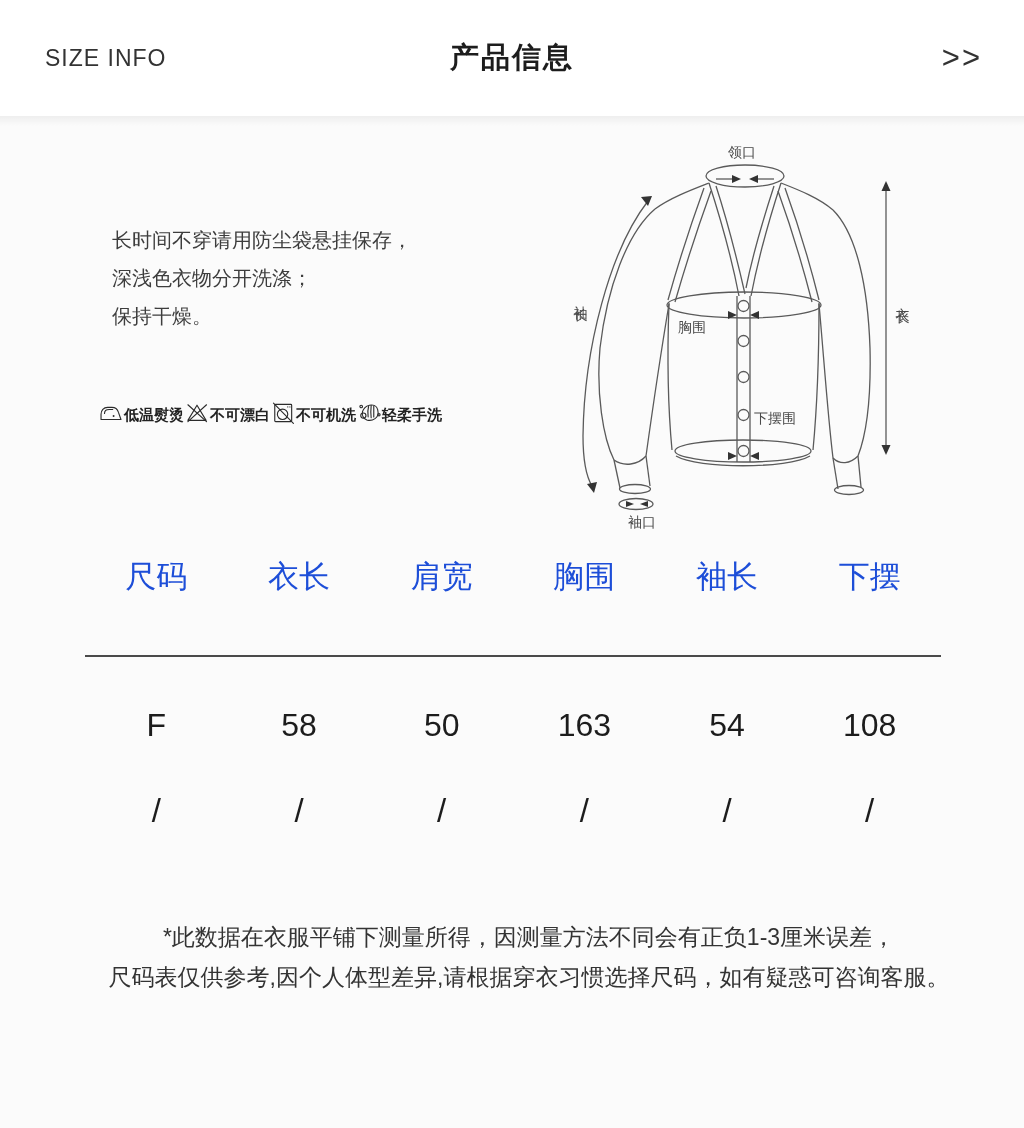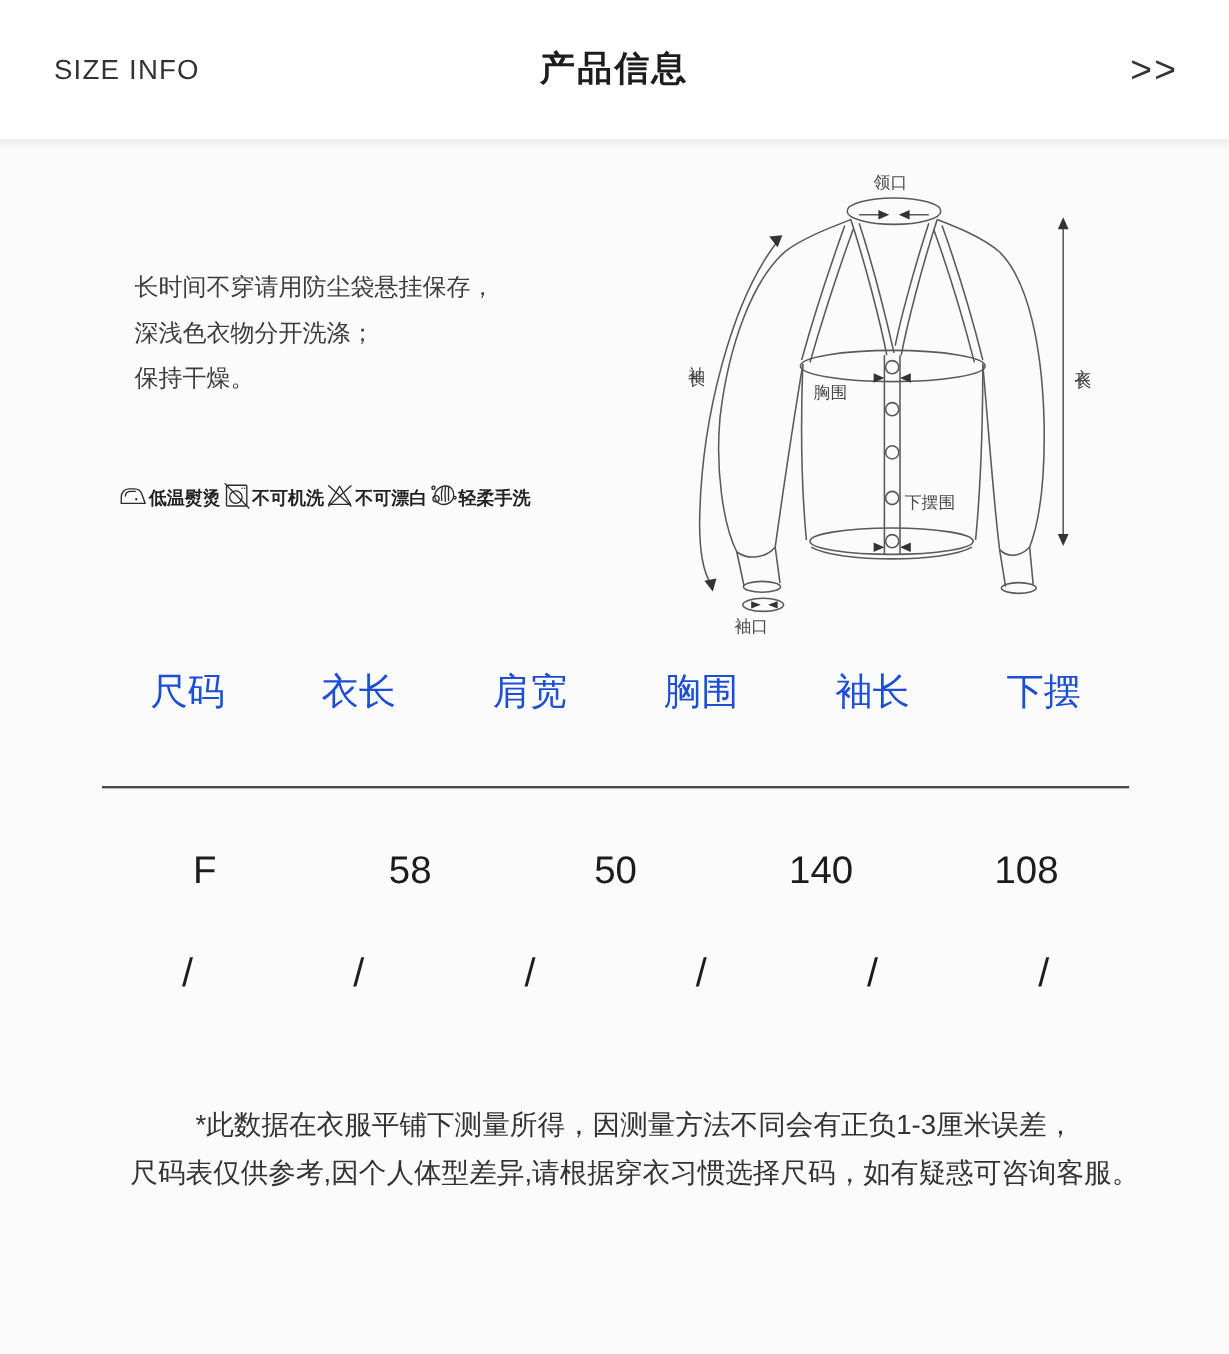--- a/index.html
+++ b/index.html
@@ -67,35 +67,35 @@
     <div class="care-icon-item">
       <svg viewBox="0 0 60 60">
         <path d="M7,45 H53 L47,28 C45,21 39,17 32,17 H22 C13,17 7,24 7,33 Z"></path>
         <path d="M15,31 C15,25 20,22 26,22 H34"></path>
         <circle cx="36" cy="37" r="2.2" fill="#2b2b2b" stroke="none"></circle>
       </svg>
       <div class="care-icon-label">低温熨烫</div>
     </div>
     <div class="care-icon-item">
       <svg viewBox="0 0 60 60">
+        <path d="M30,12 L51,47 H9 Z"></path>
+        <line x1="9" y1="11" x2="52" y2="50"></line>
+        <line x1="52" y1="11" x2="9" y2="50"></line>
+      </svg>
+      <div class="care-icon-label">不可漂白</div>
+    </div>
+    <div class="care-icon-item">
+      <svg viewBox="0 0 60 60">
         <rect x="11" y="10" width="39" height="40" rx="2"></rect>
         <circle cx="41" cy="16" r="1.4" fill="#2b2b2b" stroke="none"></circle>
         <circle cx="46" cy="16" r="1.4" fill="#2b2b2b" stroke="none"></circle>
         <circle cx="29" cy="33" r="12"></circle>
         <line x1="8" y1="7" x2="54" y2="54"></line>
       </svg>
       <div class="care-icon-label">不可机洗</div>
-    </div>
-    <div class="care-icon-item">
-      <svg viewBox="0 0 60 60">
-        <path d="M30,12 L51,47 H9 Z"></path>
-        <line x1="9" y1="11" x2="52" y2="50"></line>
-        <line x1="52" y1="11" x2="9" y2="50"></line>
-      </svg>
-      <div class="care-icon-label">不可漂白</div>
     </div>
     <div class="care-icon-item">
       <svg viewBox="0 0 60 60">
         <path d="M25,46 C17,43 13,35 15,27 C17,20 23,14 31,12 C40,10 48,14 50,22 C52,30 50,39 44,43 C38,47 31,48 25,46 Z"></path>
         <path d="M29,15 C27,22 27,32 28,39"></path>
         <path d="M35,13 C34,22 34,32 35,41"></path>
         <path d="M41,14 C41,22 41,31 41,39"></path>
         <circle cx="17" cy="36" r="6"></circle>
         <circle cx="12" cy="15" r="3"></circle>
         <circle cx="53" cy="34" r="2.6"></circle>
@@ -173,38 +173,39 @@
 
       <path d="M92,63 C54,112 28,210 27,298 C27,322 30,338 36,348"></path>
       <polygon class="arrowhead" points="96,58 85,59 92,68"></polygon>
       <polygon class="arrowhead" points="38,355 31,346 41,344"></polygon>
     </svg>
     <div class="dlabel" style="left:172px; top:6px;">领口</div>
     <div class="dlabel vertical" style="left:16px; top:156px;">袖长</div>
     <div class="dlabel" style="left:122px; top:181px;">胸围</div>
     <div class="dlabel vertical" style="left:338px; top:158px;">衣长</div>
     <div class="dlabel" style="left:198px; top:272px;">下摆围</div>
-    <div class="dlabel" style="left:56px; top:376px;">袖口</div>
+    <div class="dlabel" style="left:72px; top:376px;">袖口</div>
   </div>
 
   <div class="size-table">
     <div class="trow head">
       <div class="tcell">尺码</div>
       <div class="tcell">衣长</div>
       <div class="tcell">肩宽</div>
       <div class="tcell">胸围</div>
       <div class="tcell">袖长</div>
       <div class="tcell">下摆</div>
     </div>
     <div class="t-divider"></div>
     <div class="trow vals">
       <div class="tcell">F</div>
       <div class="tcell">58</div>
       <div class="tcell">50</div>
-      <div class="tcell">140</div>
+      <div class="tcell">163</div>
+      <div class="tcell">54</div>
       <div class="tcell">108</div>
     </div>
     <div class="trow slashes">
       <div class="tcell">/</div>
       <div class="tcell">/</div>
       <div class="tcell">/</div>
       <div class="tcell">/</div>
       <div class="tcell">/</div>
       <div class="tcell">/</div>
     </div>

